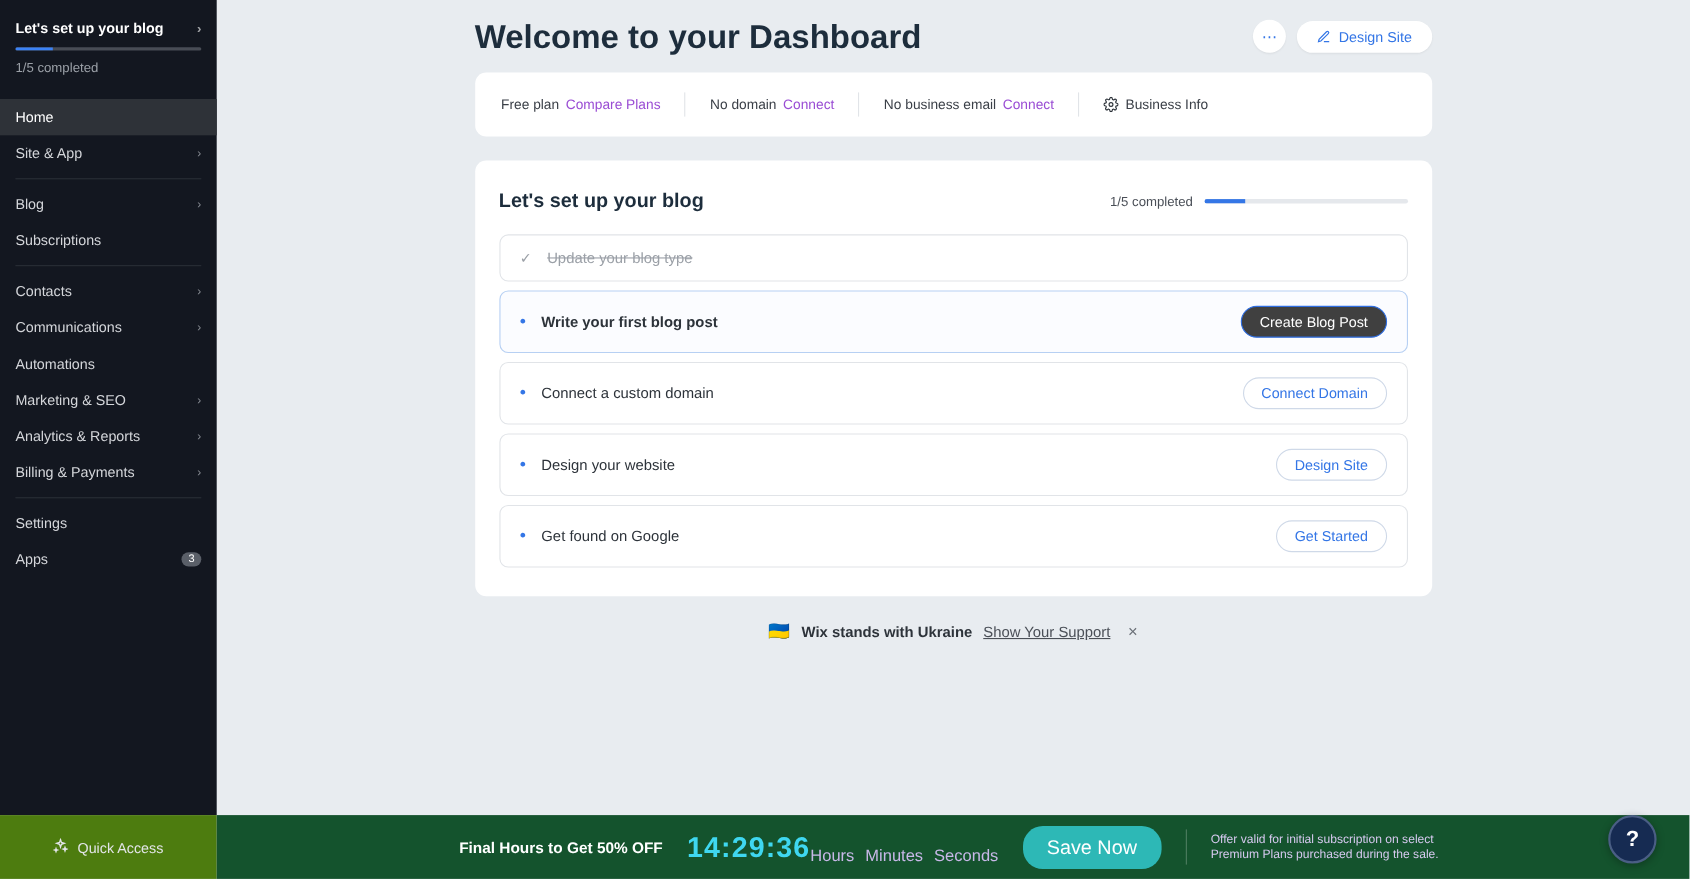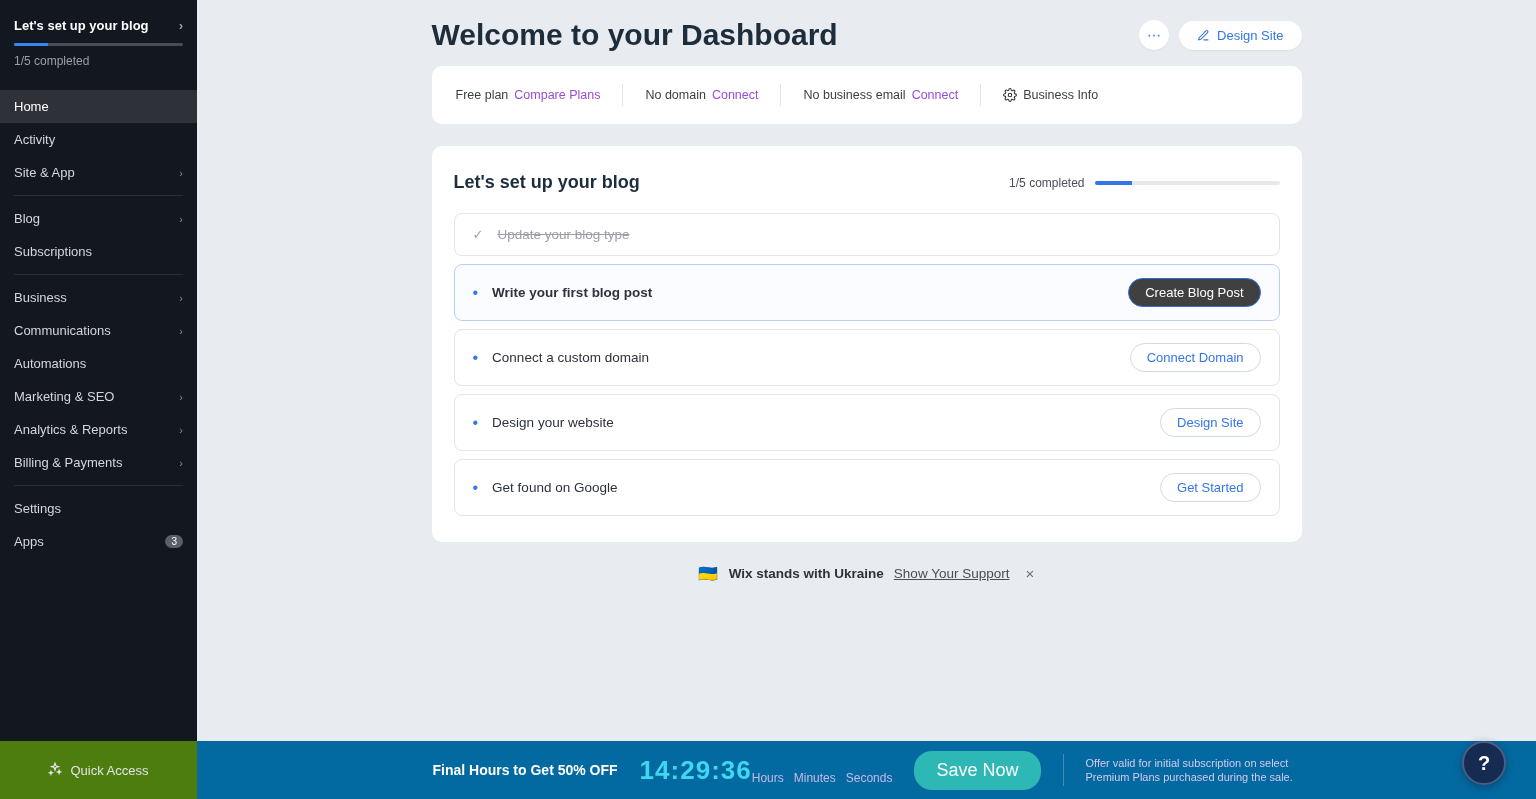--- a/index.html
+++ b/index.html
@@ -104,21 +104,21 @@
       height: 741px;
       padding: 18px 0 0 0;
     }
     .main-inner {
       width: 870px;
       margin: 0 auto;
     }
     .page-head {
       display: flex;
       justify-content: space-between;
-      align-items: center;
+      align-items: flex-start;
       margin-bottom: 14px;
     }
     .page-title {
       font-size: 30px;
       font-weight: 700;
       color: #1d2d3c;
     }
     .head-actions { display: flex; gap: 10px; align-items: center; }
     .icon-btn {
       width: 30px; height: 30px;
@@ -241,42 +241,42 @@
     .ukraine-banner .close {
       color: #6a6f77;
       font-size: 15px;
       cursor: pointer;
       margin-left: 6px;
     }
     .promo-bar {
       position: absolute;
       left: 197px; right: 0; bottom: 0;
       height: 58px;
-      background: #0369a1;
+      background: #14532d;
       color: #fff;
       display: flex;
       align-items: center;
       justify-content: center;
       gap: 22px;
       font-size: 13px;
     }
     .promo-title { font-weight: 600; font-size: 14px; }
     .countdown {
       display: flex; flex-direction: row; align-items: center;
       line-height: 1;
     }
     .countdown .time {
       font-size: 26px;
       font-weight: 700;
       color: #3fd7f0;
       letter-spacing: 1px;
     }
     .countdown .labels {
       display: flex; gap: 10px;
-      font-size: 12px;
+      font-size: 15px;
       color: #c8b8e8;
       margin-top: 16px;
     }
     .save-btn {
       background: #2db8b6;
       color: #fff;
       border: none;
       border-radius: 18px;
       padding: 9px 22px;
       font-size: 18px;
@@ -312,37 +312,34 @@
       <div class="fill" style="width:20%"></div>
     </div>
     <div class="side-completed">1/5 completed</div>
   </div>
 
   <div class="side-nav">
     <div class="nav-item active">
       <span>Home</span>
     </div>
     <div class="nav-item">
-      <span>Activity</span>
-    </div>
-    <div class="nav-item">
       <span>Site &amp; App</span>
       <span class="chev">›</span>
     </div>
     <hr class="nav-divider">
     <div class="nav-item">
       <span>Blog</span>
       <span class="chev">›</span>
     </div>
     <div class="nav-item">
       <span>Subscriptions</span>
     </div>
     <hr class="nav-divider">
     <div class="nav-item">
-      <span>Business</span>
+      <span>Contacts</span>
       <span class="chev">›</span>
     </div>
     <div class="nav-item">
       <span>Communications</span>
       <span class="chev">›</span>
     </div>
     <div class="nav-item">
       <span>Automations</span>
     </div>
     <div class="nav-item">

